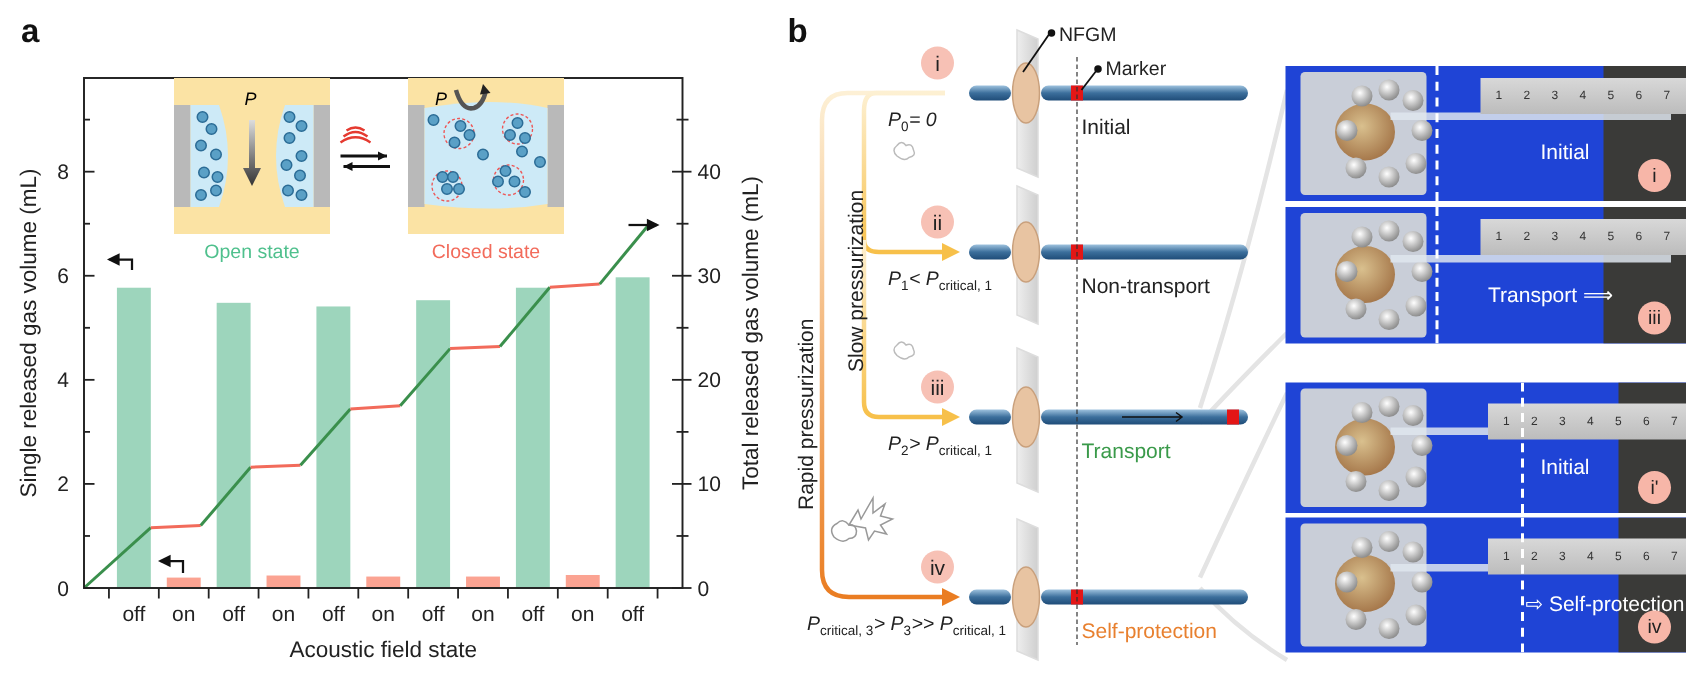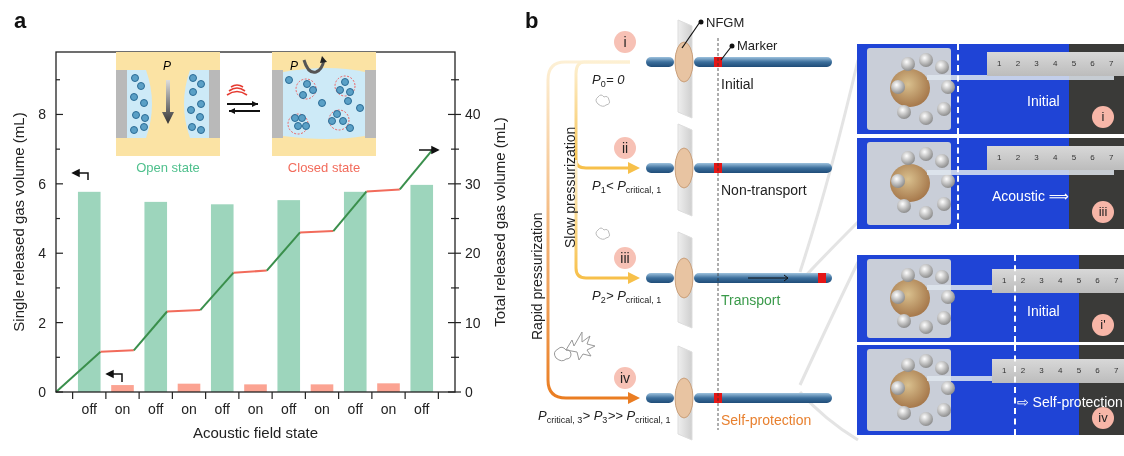--- a/index.html
+++ b/index.html
@@ -340,21 +340,21 @@
       <div class="screw" style="left: 62px; top: 8.825px;"></div>
       <div class="screw" style="left: 78px; top: 15.65px;"></div>
       <div class="screw" style="left: 34px; top: 36.125px;"></div>
       <div class="screw" style="left: 84px; top: 36.125px;"></div>
       <div class="screw" style="left: 40px; top: 61.15px;"></div>
       <div class="screw" style="left: 62px; top: 67.975px;"></div>
       <div class="screw" style="left: 80px; top: 58.875px;"></div>
       <div class="tube" style="left: 70px; top: 31.5px; width: 187px;"></div>
       <div class="ruler" style="left: 130px; top: 8px; right: 0px;">1 2 3 4 5 6 7 8 9 10 11</div>
       <div class="dash" style="left: 100px;"></div>
-      <div class="plabel" style="left: 135px; top: 49.5px;">Acoustic  ⟹</div>
+      <div class="plabel" style="left: 135px; top: 49.5px;">Transport  ⟹</div>
       <div class="badge" style="right: 10px; bottom: 6px;">iii</div>
     </div>
     <div class="photo" style="left: 857px; top: 255px; width: 267px; height: 87px;">
       <div class="dark" style="width:45px"></div>
       <div class="block" style="top:4px;width:84px;height:79px"></div>
       <div class="ring" style="left:33px;top:23.5px;width:40px;height:38px"></div>
       <div class="screw" style="left: 44px; top: 12.875px;"></div>
       <div class="screw" style="left: 62px; top: 8.525px;"></div>
       <div class="screw" style="left: 78px; top: 15.05px;"></div>
       <div class="screw" style="left: 34px; top: 34.625px;"></div>

